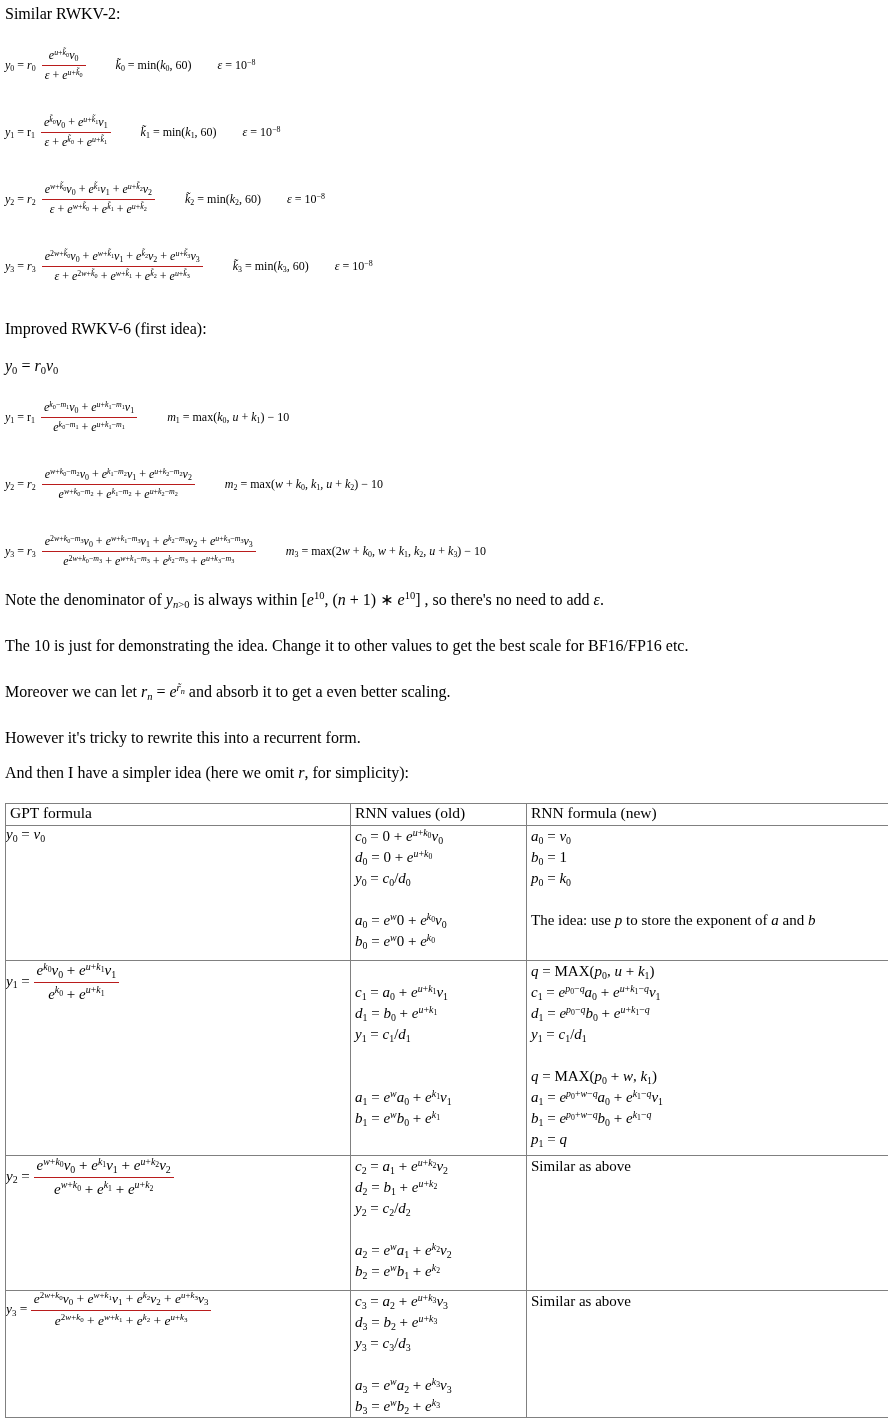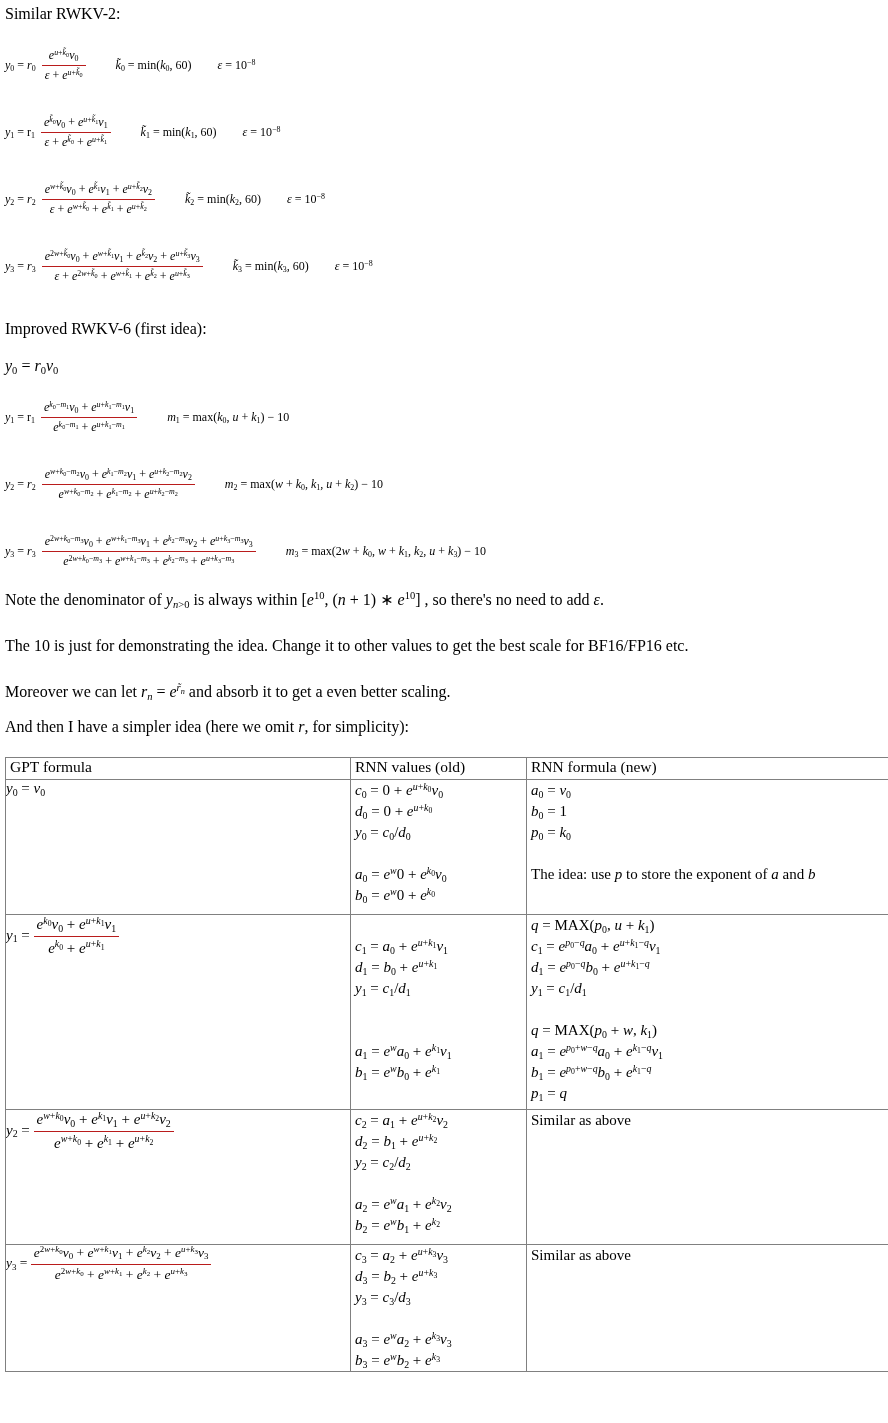--- a/index.html
+++ b/index.html
@@ -122,20 +122,21 @@
           <span class="den" data-name="fraction-denominator"><span class="m"><i>e</i><sup>2<i>w</i>+<i>k</i><sub>0</sub>−<i>m</i><sub>3</sub></sup> + <i>e</i><sup><i>w</i>+<i>k</i><sub>1</sub>−<i>m</i><sub>3</sub></sup> + <i>e</i><sup><i>k</i><sub>2</sub>−<i>m</i><sub>3</sub></sup> + <i>e</i><sup><i>u</i>+<i>k</i><sub>3</sub>−<i>m</i><sub>3</sub></sup></span></span>
         </span>
         <span class="m side" data-name="equation-condition"><i>m</i><sub>3</sub> = max(2<i>w</i> + <i>k</i><sub>0</sub>, <i>w</i> + <i>k</i><sub>1</sub>, <i>k</i><sub>2</sub>, <i>u</i> + <i>k</i><sub>3</sub>) − 10</span>
       </div>
     </div>
 
   <div data-name="notes">
     <p class="txt" data-name="para-1">Note the denominator of <span class="m" data-name="inline-math"><i>y</i><sub><i>n</i>&gt;0</sub></span> is always within <span class="m" data-name="inline-math">[<i>e</i><sup>10</sup>, (<i>n</i> + 1) ∗ <i>e</i><sup>10</sup>]</span> , so there's no need to add <span class="m" data-name="inline-math"><i>ε</i></span>.</p>
     <p class="txt" data-name="para-2">The 10 is just for demonstrating the idea. Change it to other values to get the best scale for BF16/FP16 etc.</p>
     <p class="txt" data-name="para-3">Moreover we can let <span class="m" data-name="inline-math"><i>r</i><sub><i>n</i></sub> = <i>e</i><sup><i>r̃</i><sub><i>n</i></sub></sup></span> and absorb it to get a even better scaling.</p>
+    <p class="txt" data-name="para-4">However it's tricky to rewrite this into a recurrent form.</p>
     <p class="txt" data-name="para-5">And then I have a simpler idea (here we omit <span class="m" data-name="inline-math"><i>r</i></span>, for simplicity):</p>
   </div>
 
   <table data-name="formula-table">
     <colgroup>
       <col style="width:345px">
         <col style="width:176px">
         <col style="width:365px">
     </colgroup>
     <thead>

